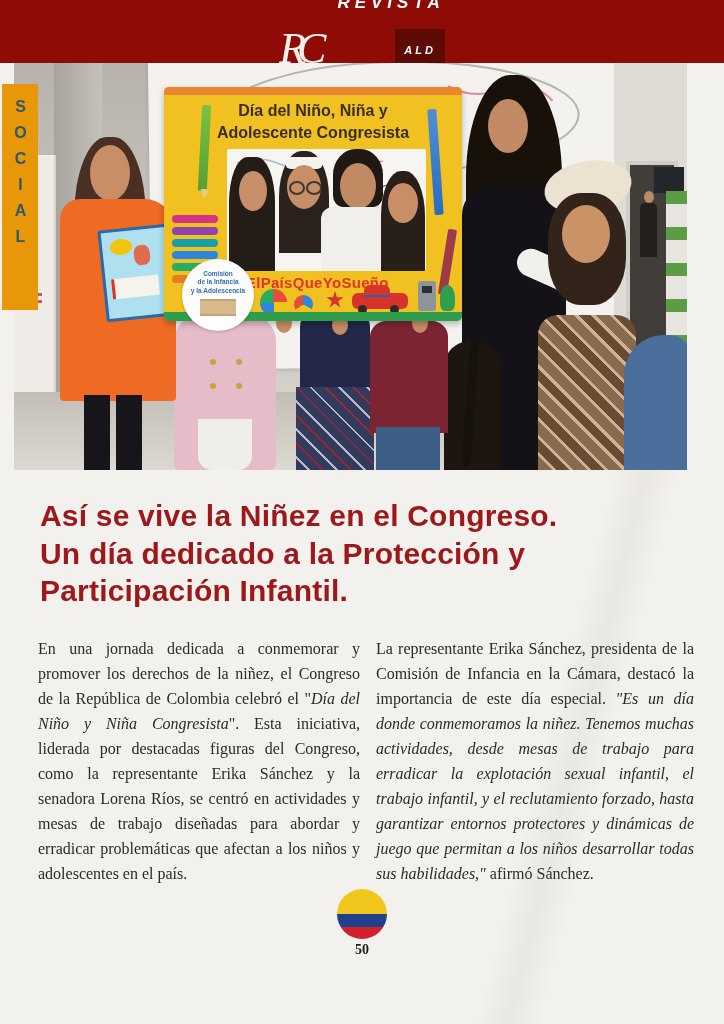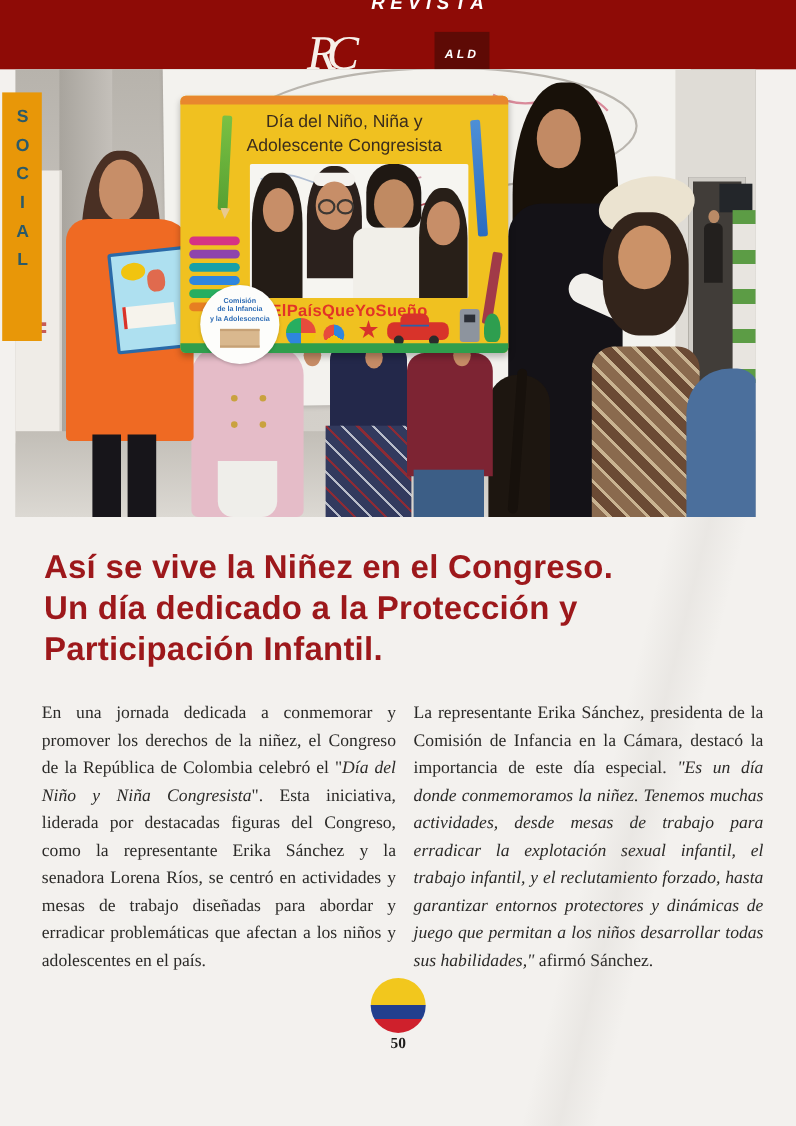--- a/index.html
+++ b/index.html
@@ -36,21 +36,21 @@
   .cutout-bg{position:absolute;inset:0;background:#f6f5f1;}
   .skin{background:#c78e68;border-radius:50%;}
   .hair{background:#241c16;}
 
   
   .frame{position:absolute;left:150px;top:24px;width:298px;height:234px;background:#f0c120;
          border-radius:5px;box-shadow:0 3px 6px rgba(0,0,0,.25);z-index:3;}
   .frame-top{position:absolute;left:0;top:0;width:100%;height:8px;background:#e8872e;
              border-radius:5px 5px 0 0;}
   .frame-title{position:absolute;left:20px;right:20px;top:13px;text-align:center;
-               font-weight:normal;font-size:16px;line-height:1.35;color:#3b2d1c;white-space:pre-line;}
+               font-weight:bold;font-size:16px;line-height:1.35;color:#3b2d1c;white-space:pre-line;}
   .frame-cutout{position:absolute;left:63px;top:62px;width:199px;height:122px;overflow:hidden;
                 border-radius:2px;}
   .hashtag{position:absolute;left:0;top:187px;width:100%;text-align:center;color:#e23427;
            font-weight:bold;font-size:15px;letter-spacing:.3px;}
   .frame-green{position:absolute;left:0;bottom:0;width:100%;height:9px;background:#2f9e4c;
                border-radius:0 0 5px 5px;}
   .marker{width:46px;height:8px;border-radius:4px;margin:4px 0;}
   .badge{position:absolute;left:168px;top:196px;width:72px;height:72px;background:#fdfdfb;
          border-radius:50%;z-index:5;box-shadow:0 1px 3px rgba(0,0,0,.2);text-align:center;
          box-sizing:border-box;padding-top:11px;}

